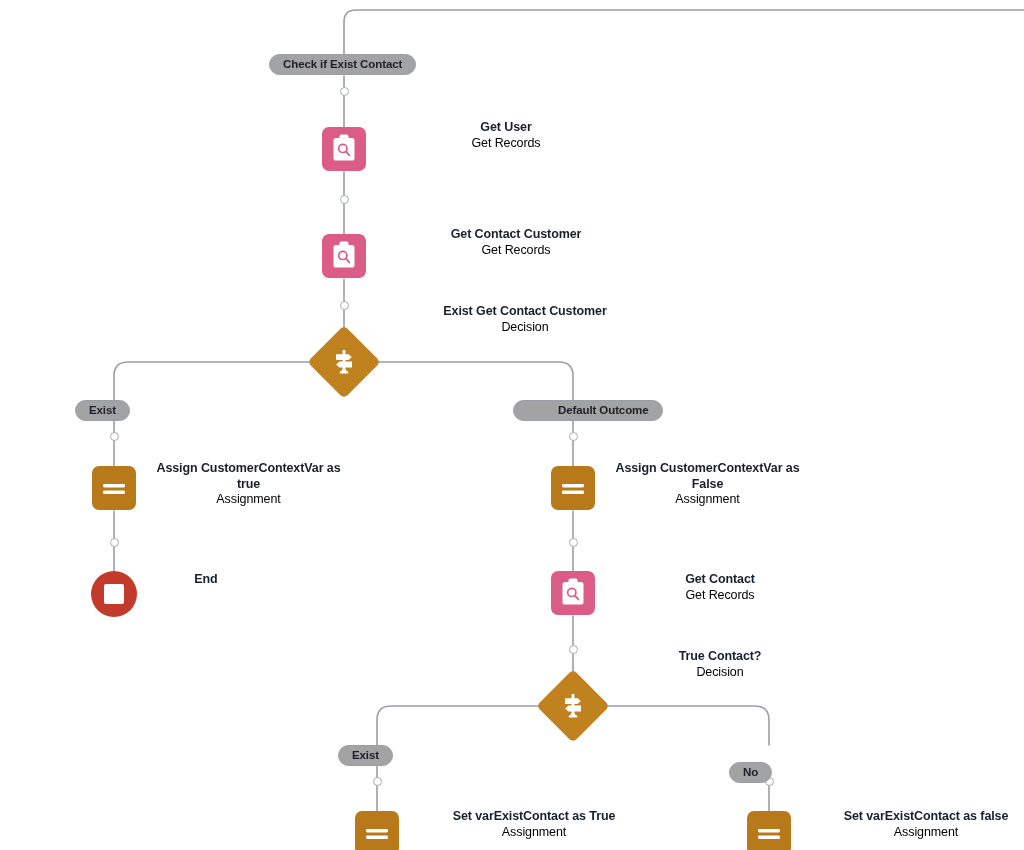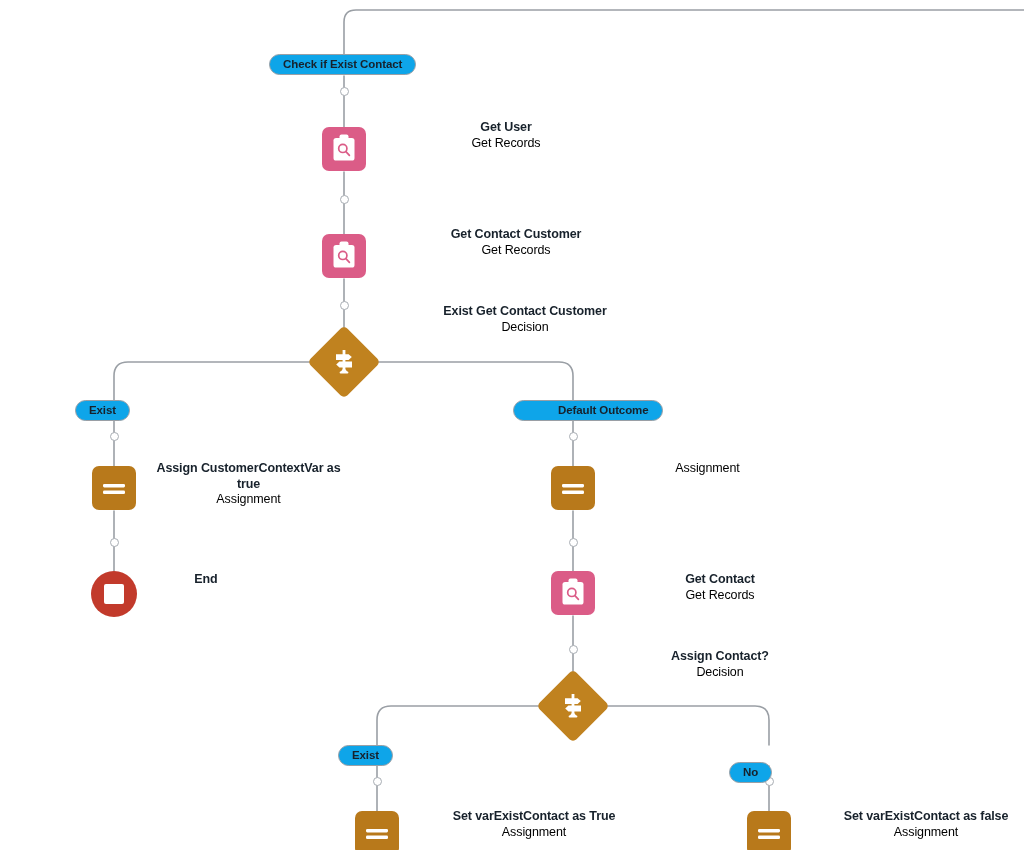--- a/index.html
+++ b/index.html
@@ -103,21 +103,21 @@
     border-radius: 2px;
   }
 
   
   .pill {
     position: absolute;
     height: 21px;
     line-height: 19px;
     border: 1px solid #9a9fa5;
     border-radius: 11px;
-    background: #0ea5e9;
+    background: #a3a3a3;
     font-size: 11.5px;
     font-weight: bold;
     color: #17212b;
     text-align: center;
     padding: 0 13px;
     box-sizing: border-box;
     white-space: nowrap;
     letter-spacing: -0.1px;
   }
 
@@ -274,20 +274,21 @@
   <div class="node">
     <div class="el-icon" style="left:551px; top:466px; background:#B8791B;">
       <svg viewBox="0 0 44 44" xmlns="http://www.w3.org/2000/svg">
         <g fill="#ffffff">
           <rect x="11" y="18" width="22" height="3.4" rx="1.3"></rect>
           <rect x="11" y="24.6" width="22" height="3.4" rx="1.3"></rect>
         </g>
       </svg>
     </div>
     <div class="node-text" style="left:605px; top:461px; width:205px;">
+      <p class="node-title">Assign CustomerContextVar as False</p>
       <p class="node-subtitle">Assignment</p>
     </div>
   </div>
 
   <div class="node">
     <div class="el-icon" style="left:551px; top:571px; background:#DB5C87;">
       <svg viewBox="0 0 44 44" xmlns="http://www.w3.org/2000/svg">
         <g fill="#ffffff">
           <rect x="11.5" y="11" width="21" height="22.5" rx="2.6"></rect>
           <rect x="17.5" y="7.5" width="9" height="6" rx="2"></rect>
@@ -313,21 +314,21 @@
             <rect x="24.6" y="14" width="2.8" height="21"></rect>
             <path d="M18 18.2 h12.6 l3.2 2.9 l-3.2 2.9 H18 z"></path>
             <path d="M34 25.6 h-12.6 l-3.2 2.9 l3.2 2.9 H34 z"></path>
             <path d="M26 31.8 l3.6 4.1 h-7.2 z"></path>
             <rect x="21.6" y="35.4" width="8.8" height="2.2" rx="1"></rect>
           </g>
         </svg>
       </div>
     </div>
     <div class="node-text" style="left:605px; top:649px; width:230px;">
-      <p class="node-title">Assign Contact?</p>
+      <p class="node-title">True Contact?</p>
       <p class="node-subtitle">Decision</p>
     </div>
   </div>
 
   <div class="pill" style="left:338px; top:745px;">Exist</div>
   <div class="pill" style="left:729px; top:762px;">No</div>
 
   <div class="node">
     <div class="el-icon" style="left:355px; top:811px; background:#B8791B;">
       <svg viewBox="0 0 44 44" xmlns="http://www.w3.org/2000/svg">

